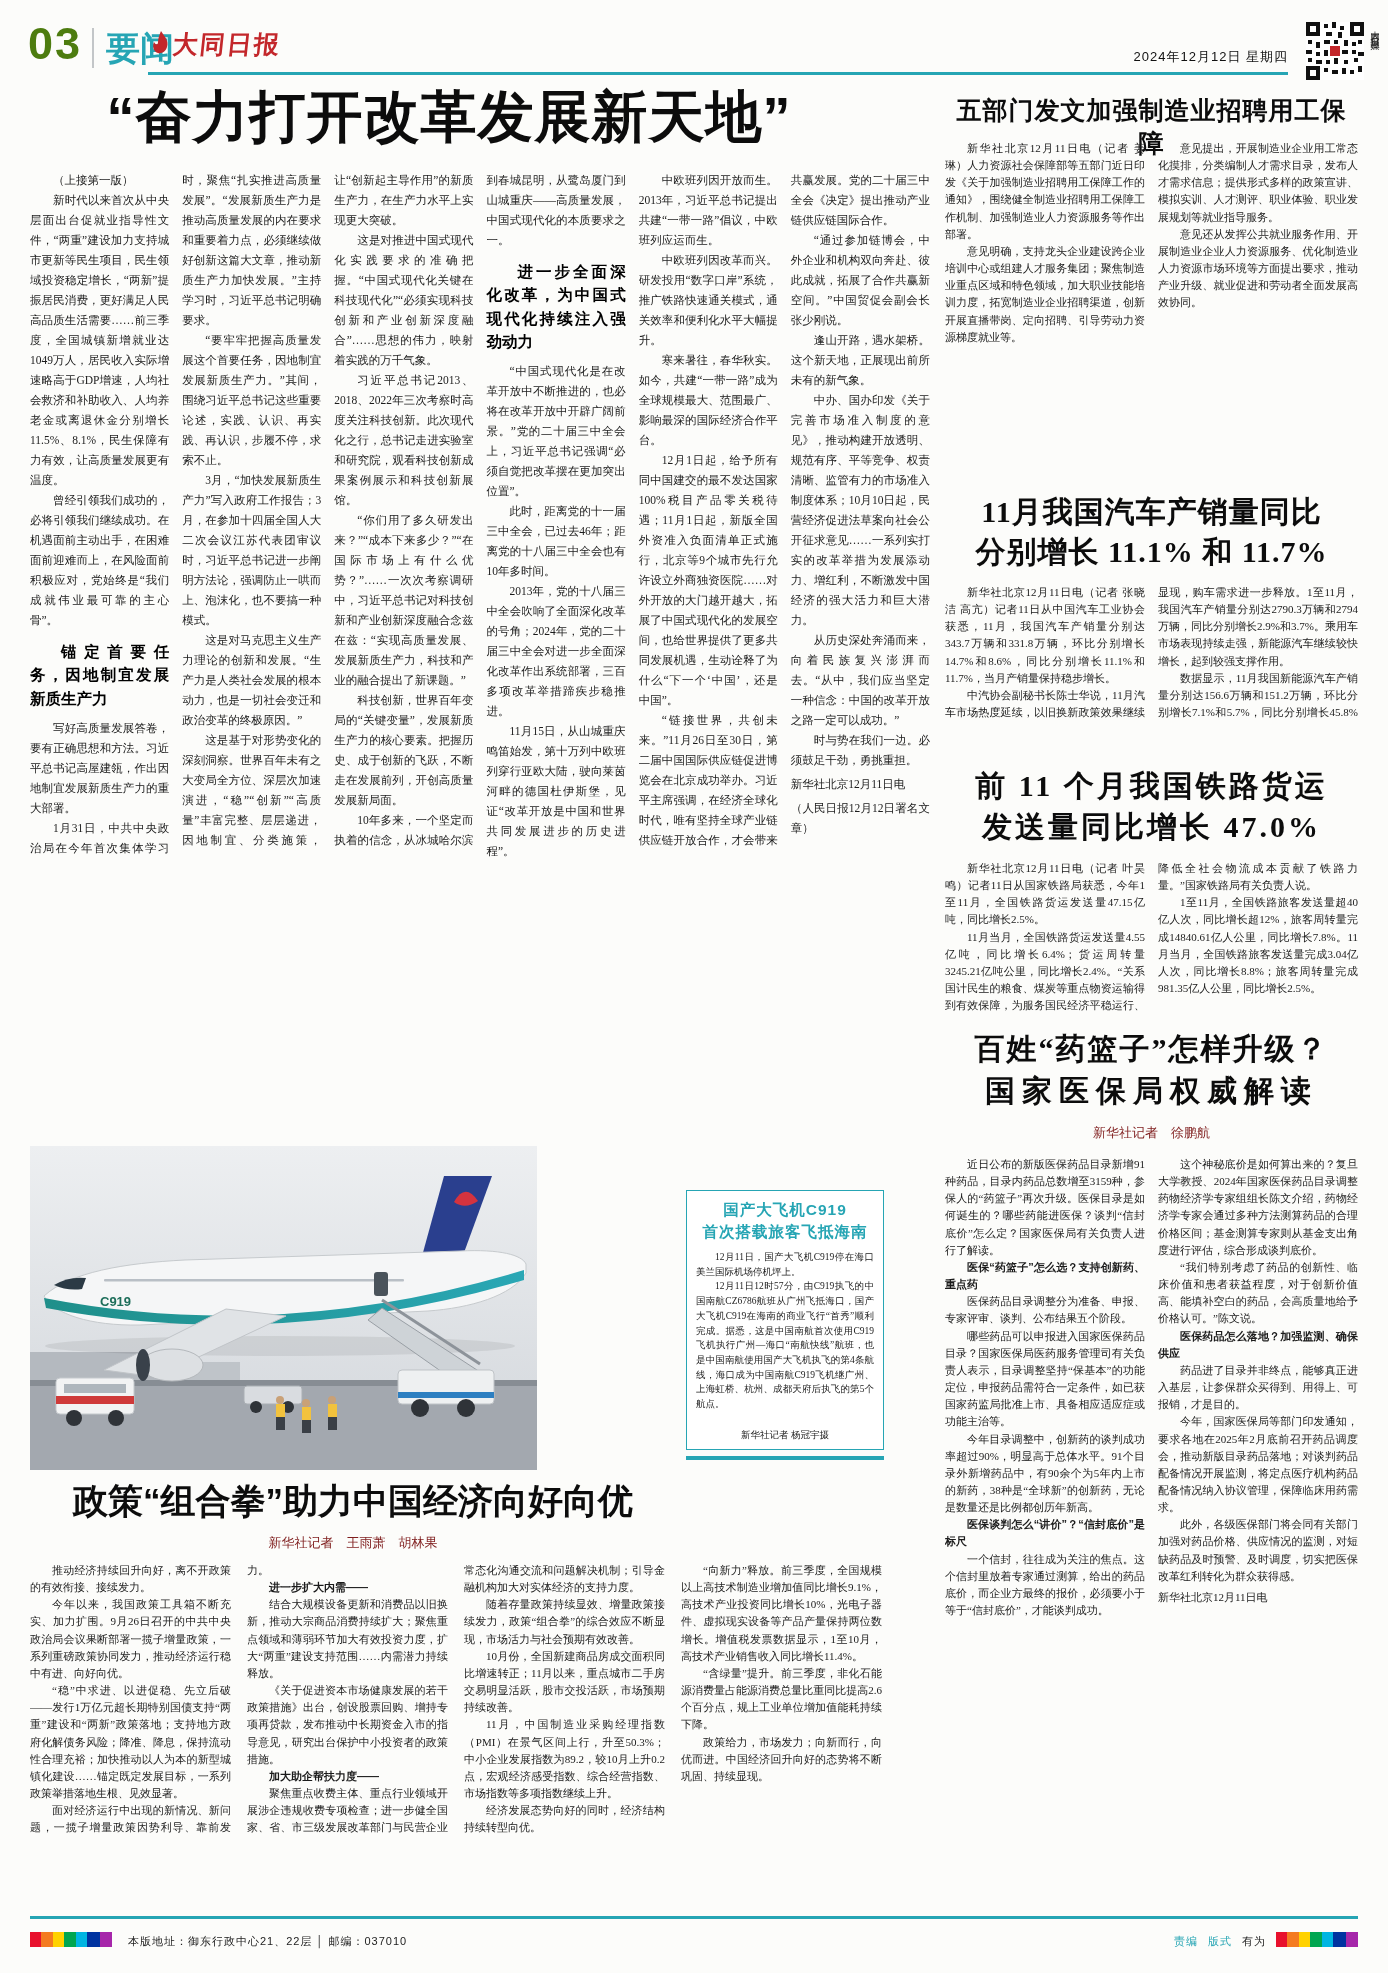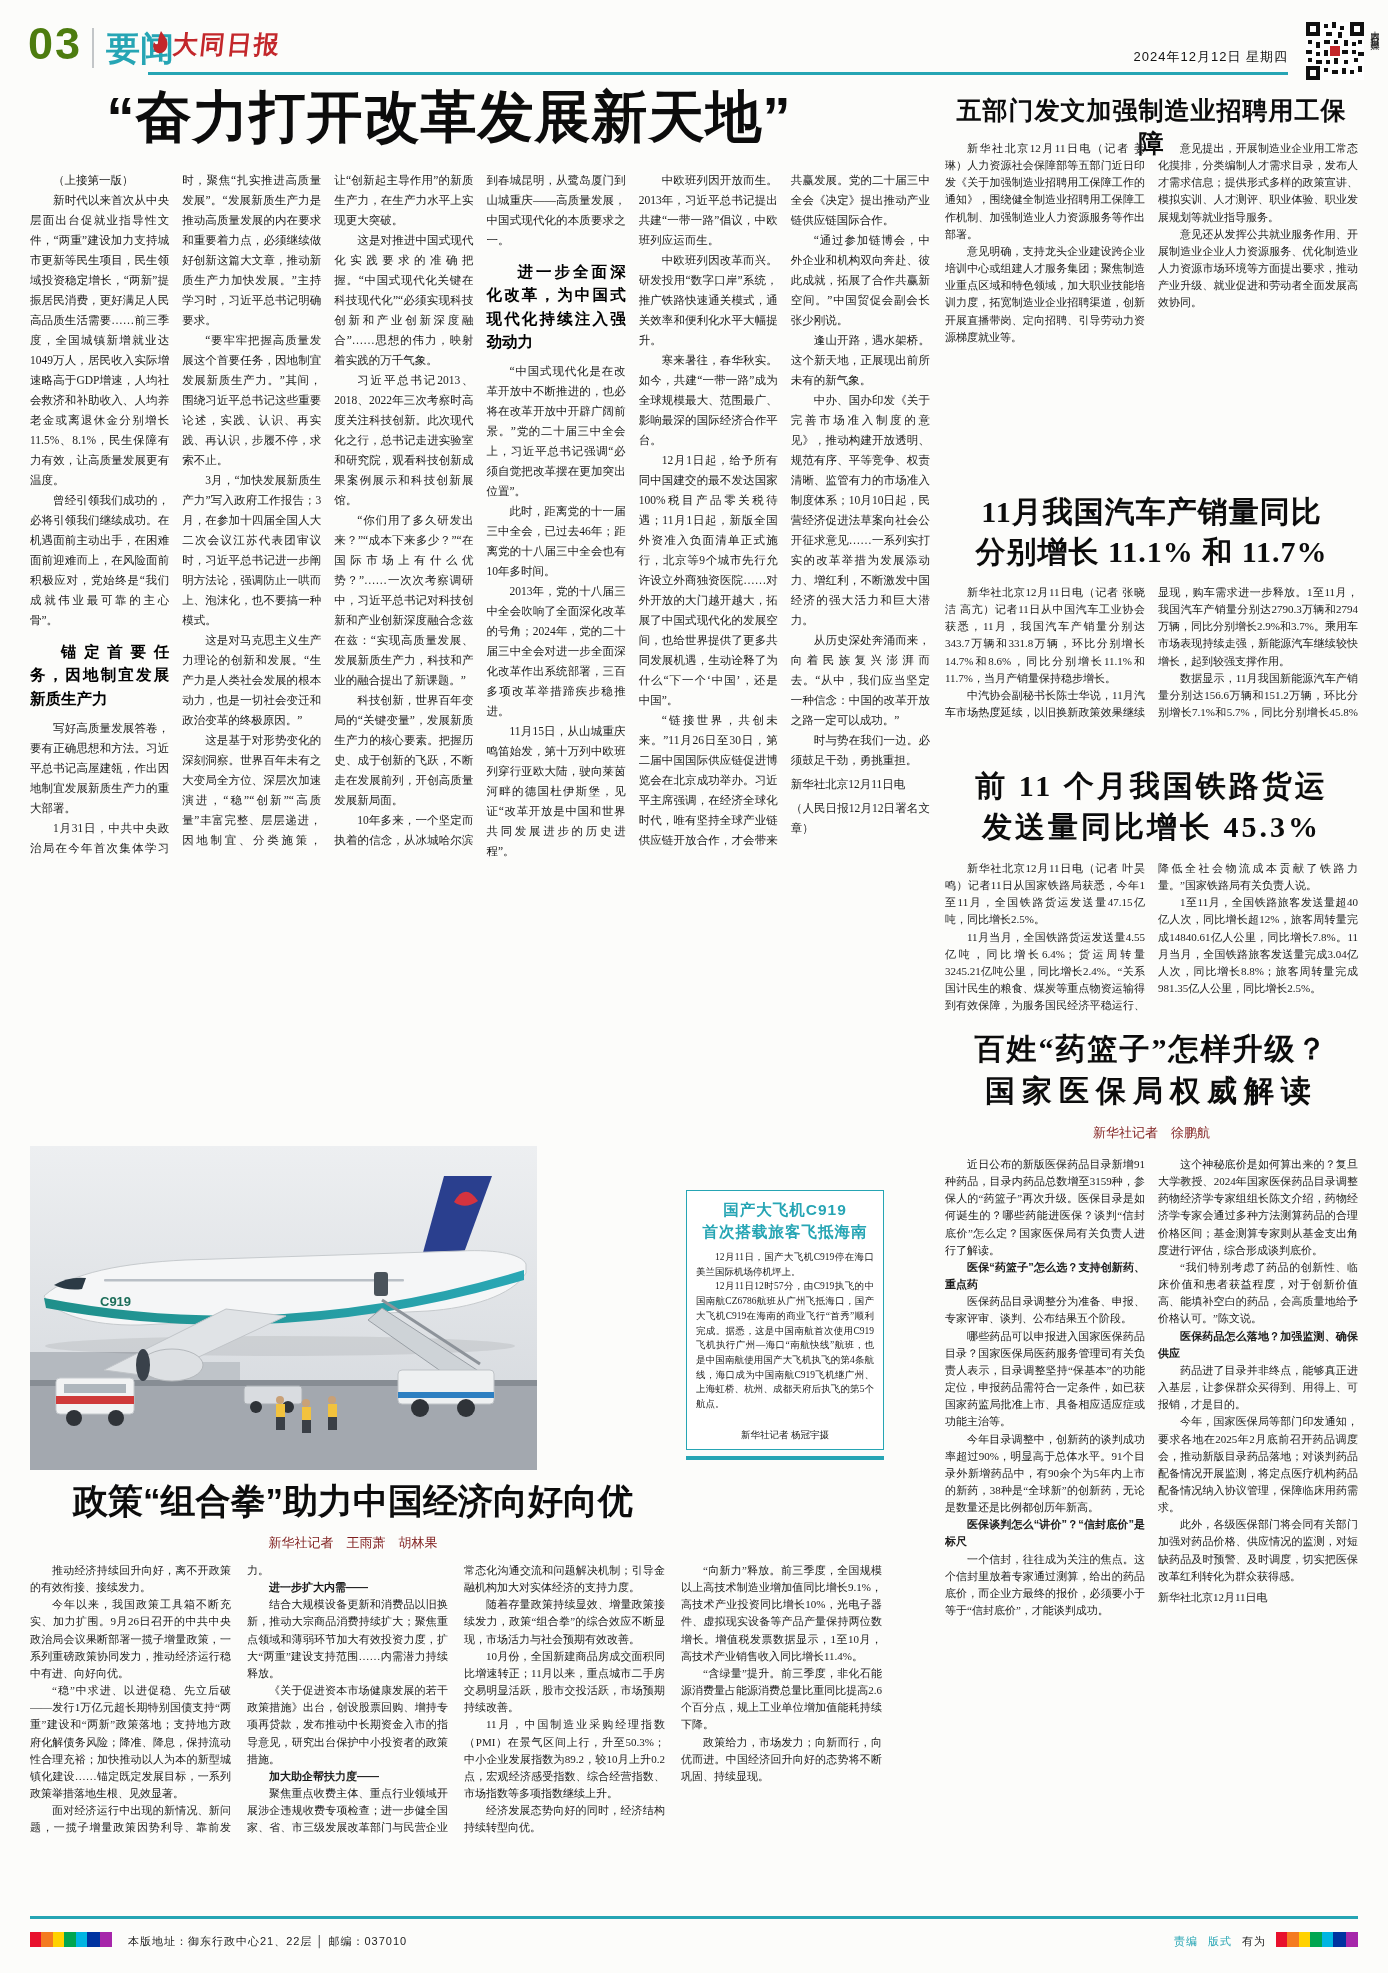--- a/index.html
+++ b/index.html
@@ -175,21 +175,21 @@
 </h2>
 <div id="right2-body" class="abs cols rbody">
 
 <p class="p">新华社北京12月11日电（记者 张晓洁 高亢）记者11日从中国汽车工业协会获悉，11月，我国汽车产销量分别达343.7万辆和331.8万辆，环比分别增长14.7%和8.6%，同比分别增长11.1%和11.7%，当月产销量保持稳步增长。</p>
     <p class="p">中汽协会副秘书长陈士华说，11月汽车市场热度延续，以旧换新政策效果继续显现，购车需求进一步释放。1至11月，我国汽车产销量分别达2790.3万辆和2794万辆，同比分别增长2.9%和3.7%。乘用车市场表现持续走强，新能源汽车继续较快增长，起到较强支撑作用。</p>
     <p class="p">数据显示，11月我国新能源汽车产销量分别达156.6万辆和151.2万辆，环比分别增长7.1%和5.7%，同比分别增长45.8%和47.4%，新能源汽车新车销量达到汽车新车总销量的45.6%。</p>
   </div>
 
 <h2 class="abs r-head-serif" style="top:766px;margin:0;font-size:30px;line-height:1.35;letter-spacing:3px;">
   <span style="display:block;">前 11 个月我国铁路货运</span>
-  <span style="display:block;">发送量同比增长 45.3%</span>
+  <span style="display:block;">发送量同比增长 47.0%</span>
 </h2>
 <div id="right3-body" class="abs cols rbody">
 
 <p class="p">新华社北京12月11日电（记者 叶昊鸣）记者11日从国家铁路局获悉，今年1至11月，全国铁路货运发送量47.15亿吨，同比增长2.5%。</p>
     <p class="p">11月当月，全国铁路货运发送量4.55亿吨，同比增长6.4%；货运周转量3245.21亿吨公里，同比增长2.4%。“关系国计民生的粮食、煤炭等重点物资运输得到有效保障，为服务国民经济平稳运行、降低全社会物流成本贡献了铁路力量。”国家铁路局有关负责人说。</p>
     <p class="p">1至11月，全国铁路旅客发送量超40亿人次，同比增长超12%，旅客周转量完成14840.61亿人公里，同比增长7.8%。11月当月，全国铁路旅客发送量完成3.04亿人次，同比增长8.8%；旅客周转量完成981.35亿人公里，同比增长2.5%。</p>
   </div>
 
 <h2 class="abs r-head-serif" style="top:1028px;margin:0;font-size:30px;line-height:1.4;letter-spacing:2px;">
   <span style="display:block;">百姓“药篮子”怎样升级？</span>

